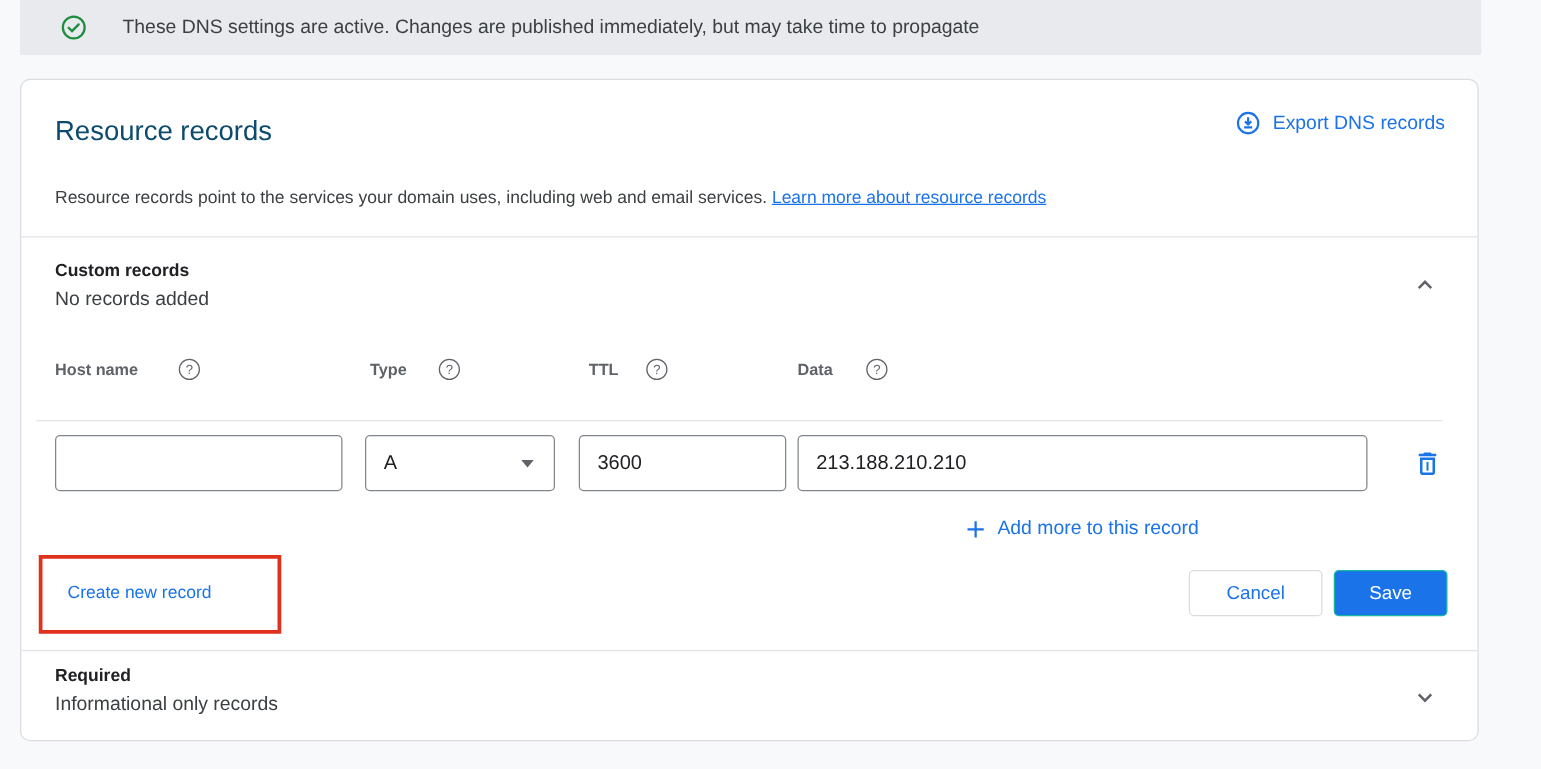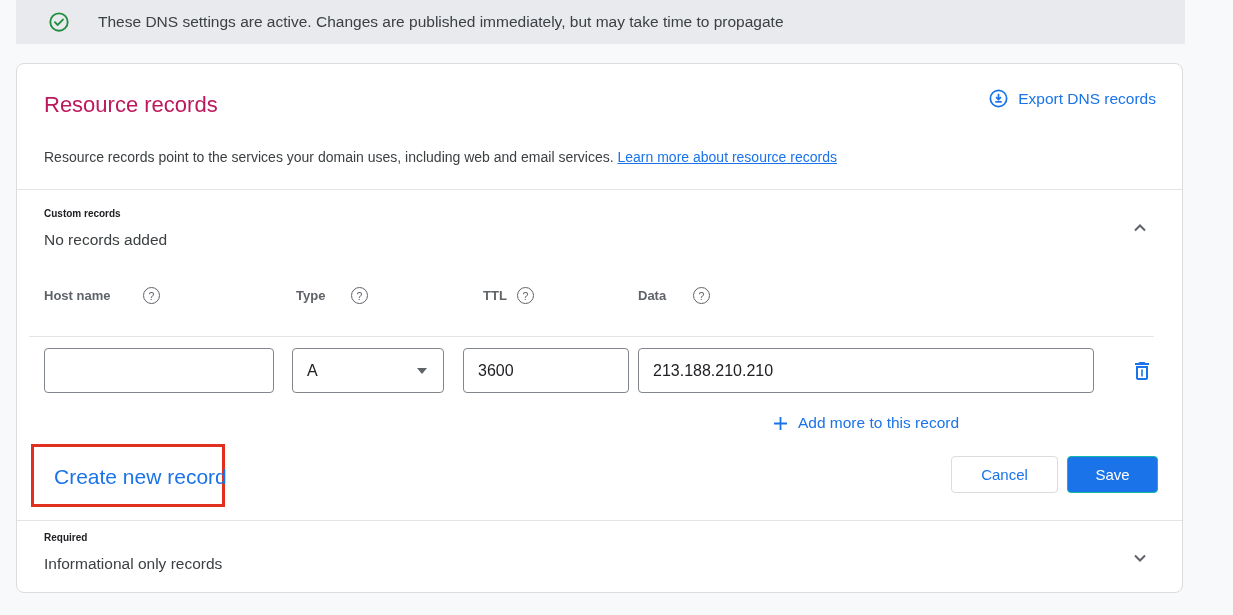--- a/index.html
+++ b/index.html
@@ -25,34 +25,34 @@
     position:absolute; left:16px; top:63px; width:1167px; height:530px;
     background:#fff; border:1px solid #dadce0; border-radius:8px;
   }
   .divider { position:absolute; height:1px; background:#e3e4e6; }
   .d1 { top:125px; left:0; right:0; }
   .d2 { top:272px; left:12px; right:28px; }
   .d3 { top:456px; left:0; right:0; }
 
   .card-title {
     position:absolute; left:27px; top:28px;
-    font-size:22px; font-weight:400; color:#be185d;
+    font-size:22px; font-weight:400; color:#0c4a6e;
   }
   .export-link {
     position:absolute; right:26px; top:24px;
     display:flex; align-items:center; gap:9px;
     color:#1a73e8; font-size:15.5px; font-weight:500; cursor:pointer;
     text-decoration:none;
   }
   .description {
     position:absolute; left:27px; top:85px; font-size:14px; color:#3c4043;
   }
   .description a { color:#1a73e8; text-decoration:underline; cursor:pointer; }
 
-  .section-title { position:absolute; left:27px; font-size:10px; font-weight:700; color:#202124; }
+  .section-title { position:absolute; left:27px; font-size:14px; font-weight:700; color:#202124; }
   .section-sub   { position:absolute; left:27px; font-size:15.5px; font-weight:400; color:#3c4043; }
 
   .chevron-btn {
     position:absolute; right:30px; width:24px; height:24px;
     display:flex; align-items:center; justify-content:center;
     background:none; border:none; cursor:pointer;
   }
 
   
   .col-label {
@@ -92,21 +92,21 @@
     color:#1a73e8; font-size:15.5px; font-weight:500; cursor:pointer; text-decoration:none;
   }
 
   
   .annotation-box {
     position:absolute; left:14px; top:380px; width:194px; height:63px;
     border:3px solid #e0301e; pointer-events:none;
   }
   .create-link {
     position:absolute; left:37px; top:401px;
-    color:#1a73e8; font-size:21px; font-weight:500; cursor:pointer; text-decoration:none;
+    color:#1a73e8; font-size:14px; font-weight:500; cursor:pointer; text-decoration:none;
   }
   .btn {
     position:absolute; top:392px; height:37px; border-radius:4px;
     font-size:15px; font-weight:500; cursor:pointer;
     font-family:"Liberation Sans","DejaVu Sans",sans-serif;
   }
   .btn-cancel {
     left:934px; width:107px; background:#fff; border:1px solid #dadce0; color:#1a73e8;
   }
   .btn-save {
@@ -159,21 +159,21 @@
       </svg>
     </span>
   </button>
 
   <div class="col-label" style="left:27px;">Host name</div>
   <span class="help-icon" style="left:126px;">?</span>
 
   <div class="col-label" style="left:279px;">Type</div>
   <span class="help-icon" style="left:334px;">?</span>
 
-  <div class="col-label" style="left:466px;">TTL</div>
+  <div class="col-label" style="left:454px;">TTL</div>
   <span class="help-icon" style="left:500px;">?</span>
 
   <div class="col-label" style="left:621px;">Data</div>
   <span class="help-icon" style="left:676px;">?</span>
 
   <div class="divider d2"></div>
 
   <input class="field" style="left: 27px; width: 230px;" value="">
 
   <div class="field select-field" style="left:275px; width:152px;">

